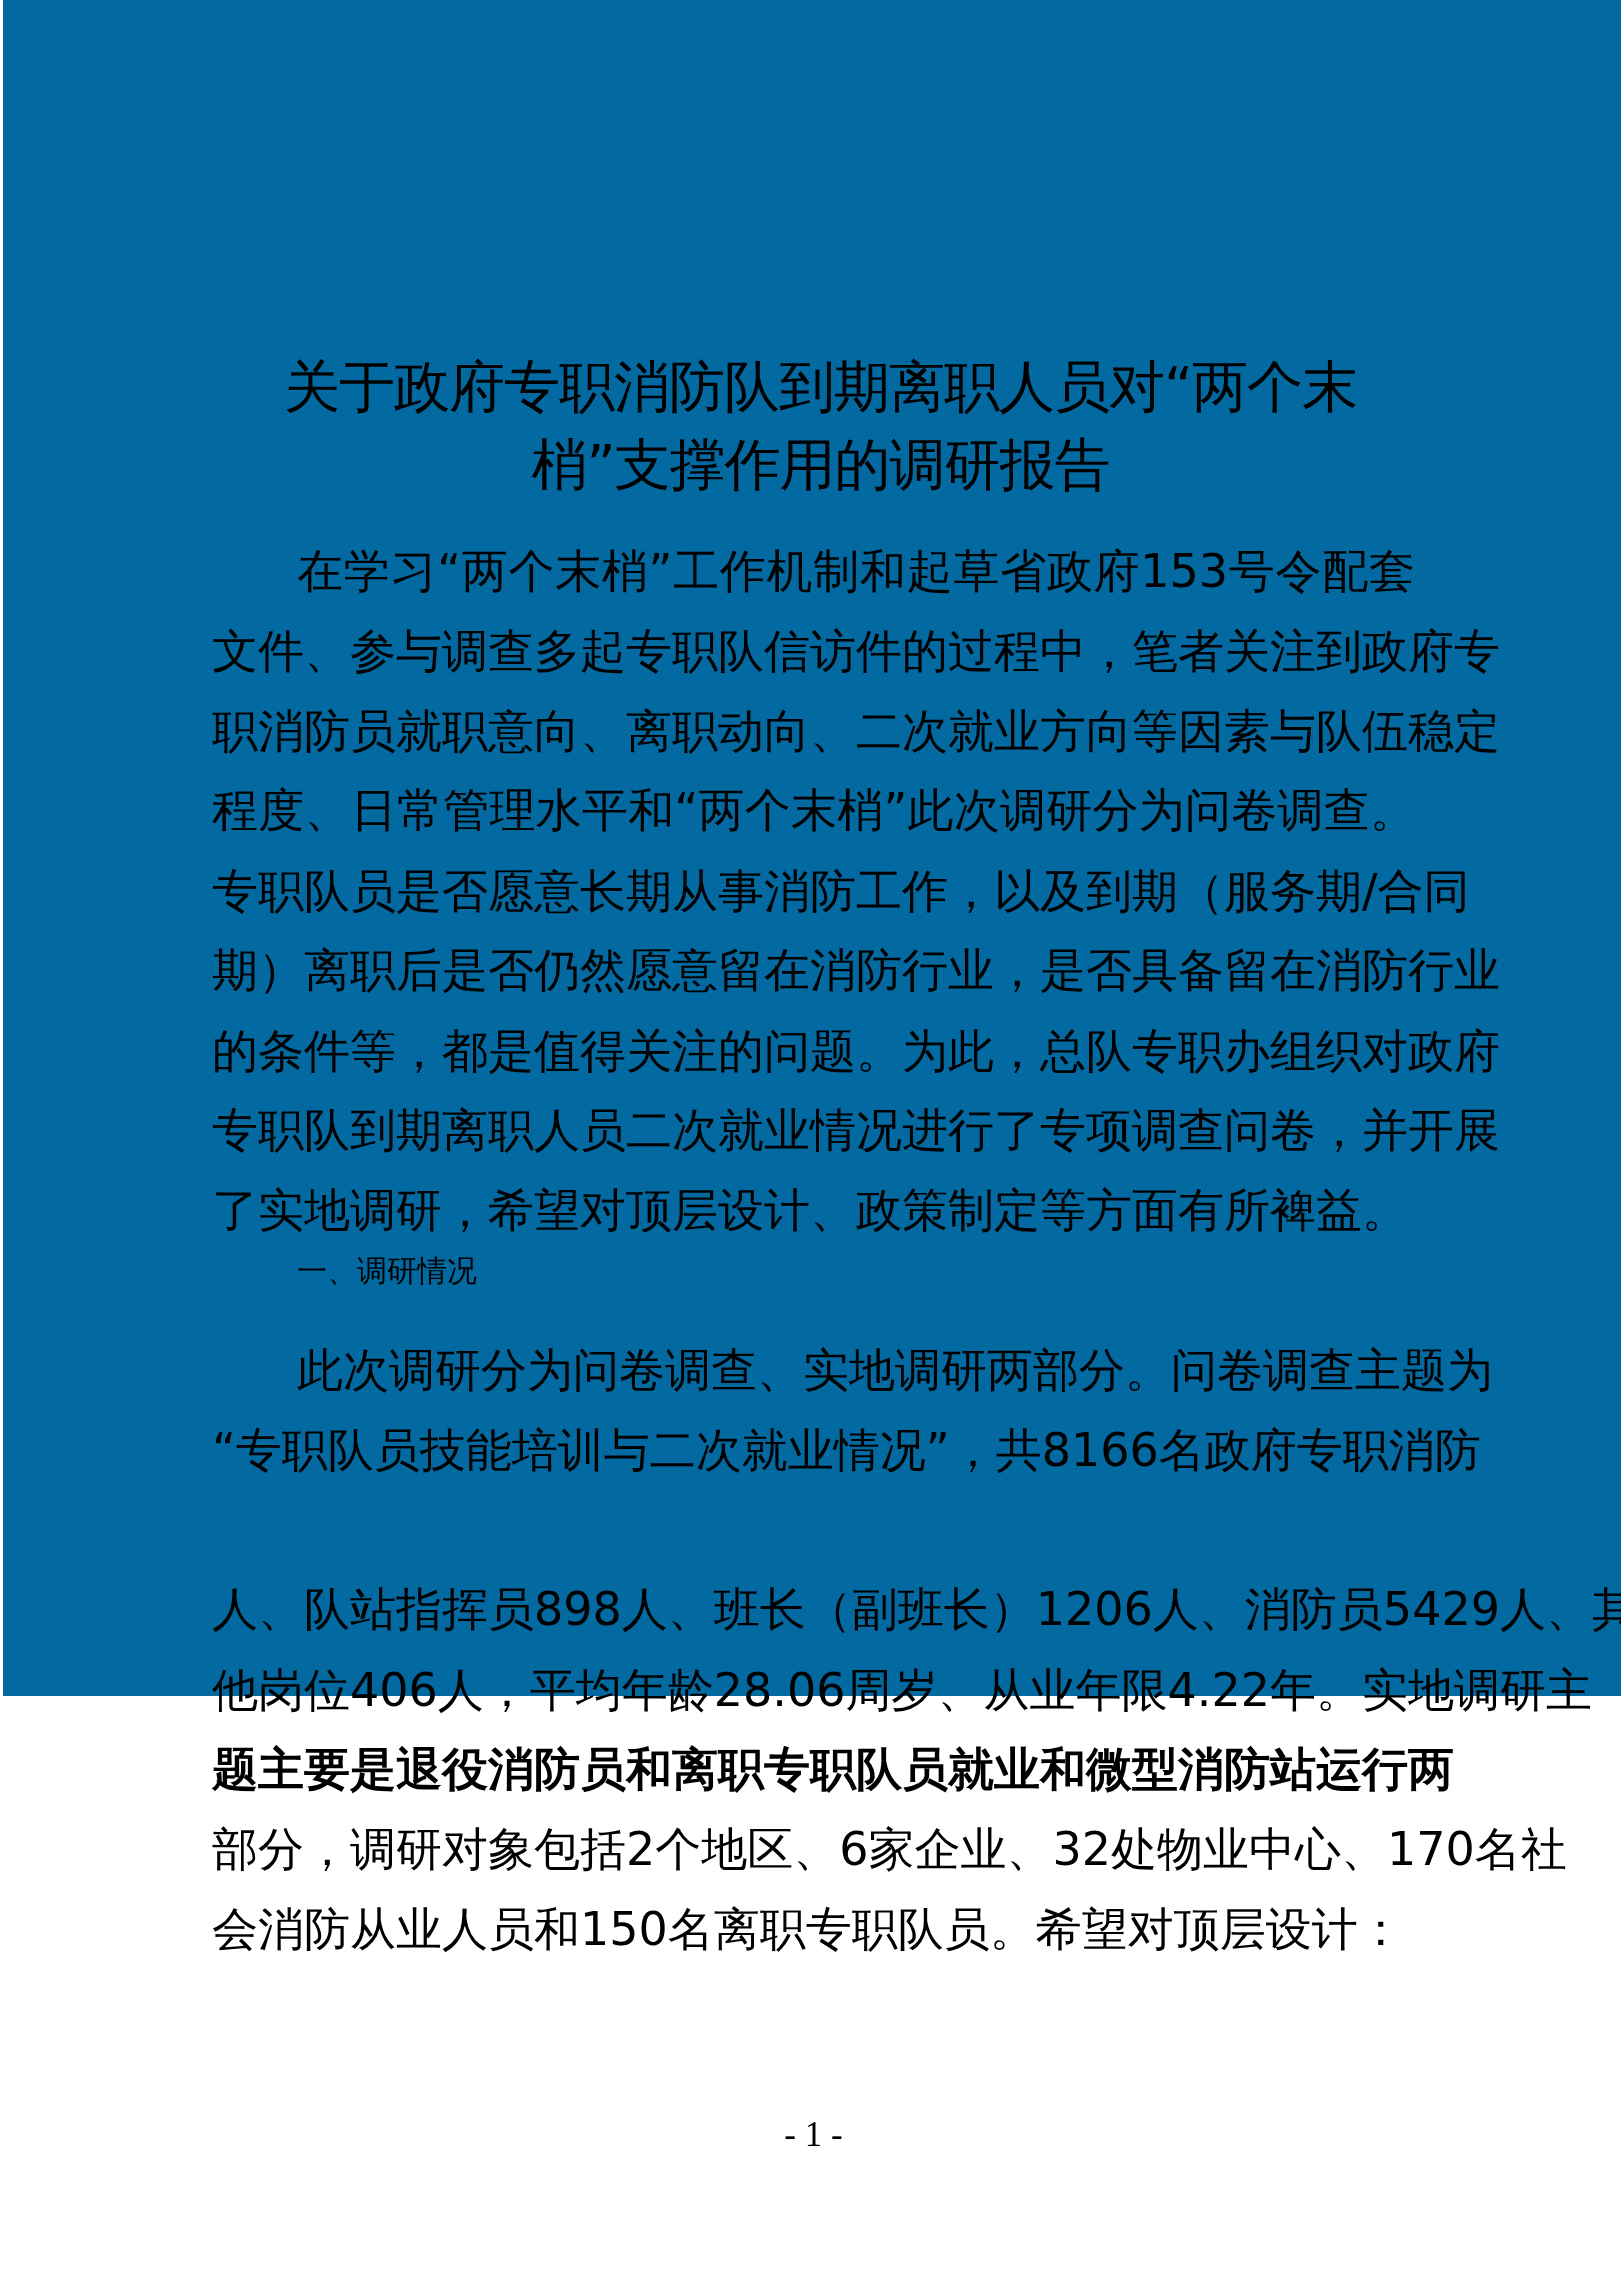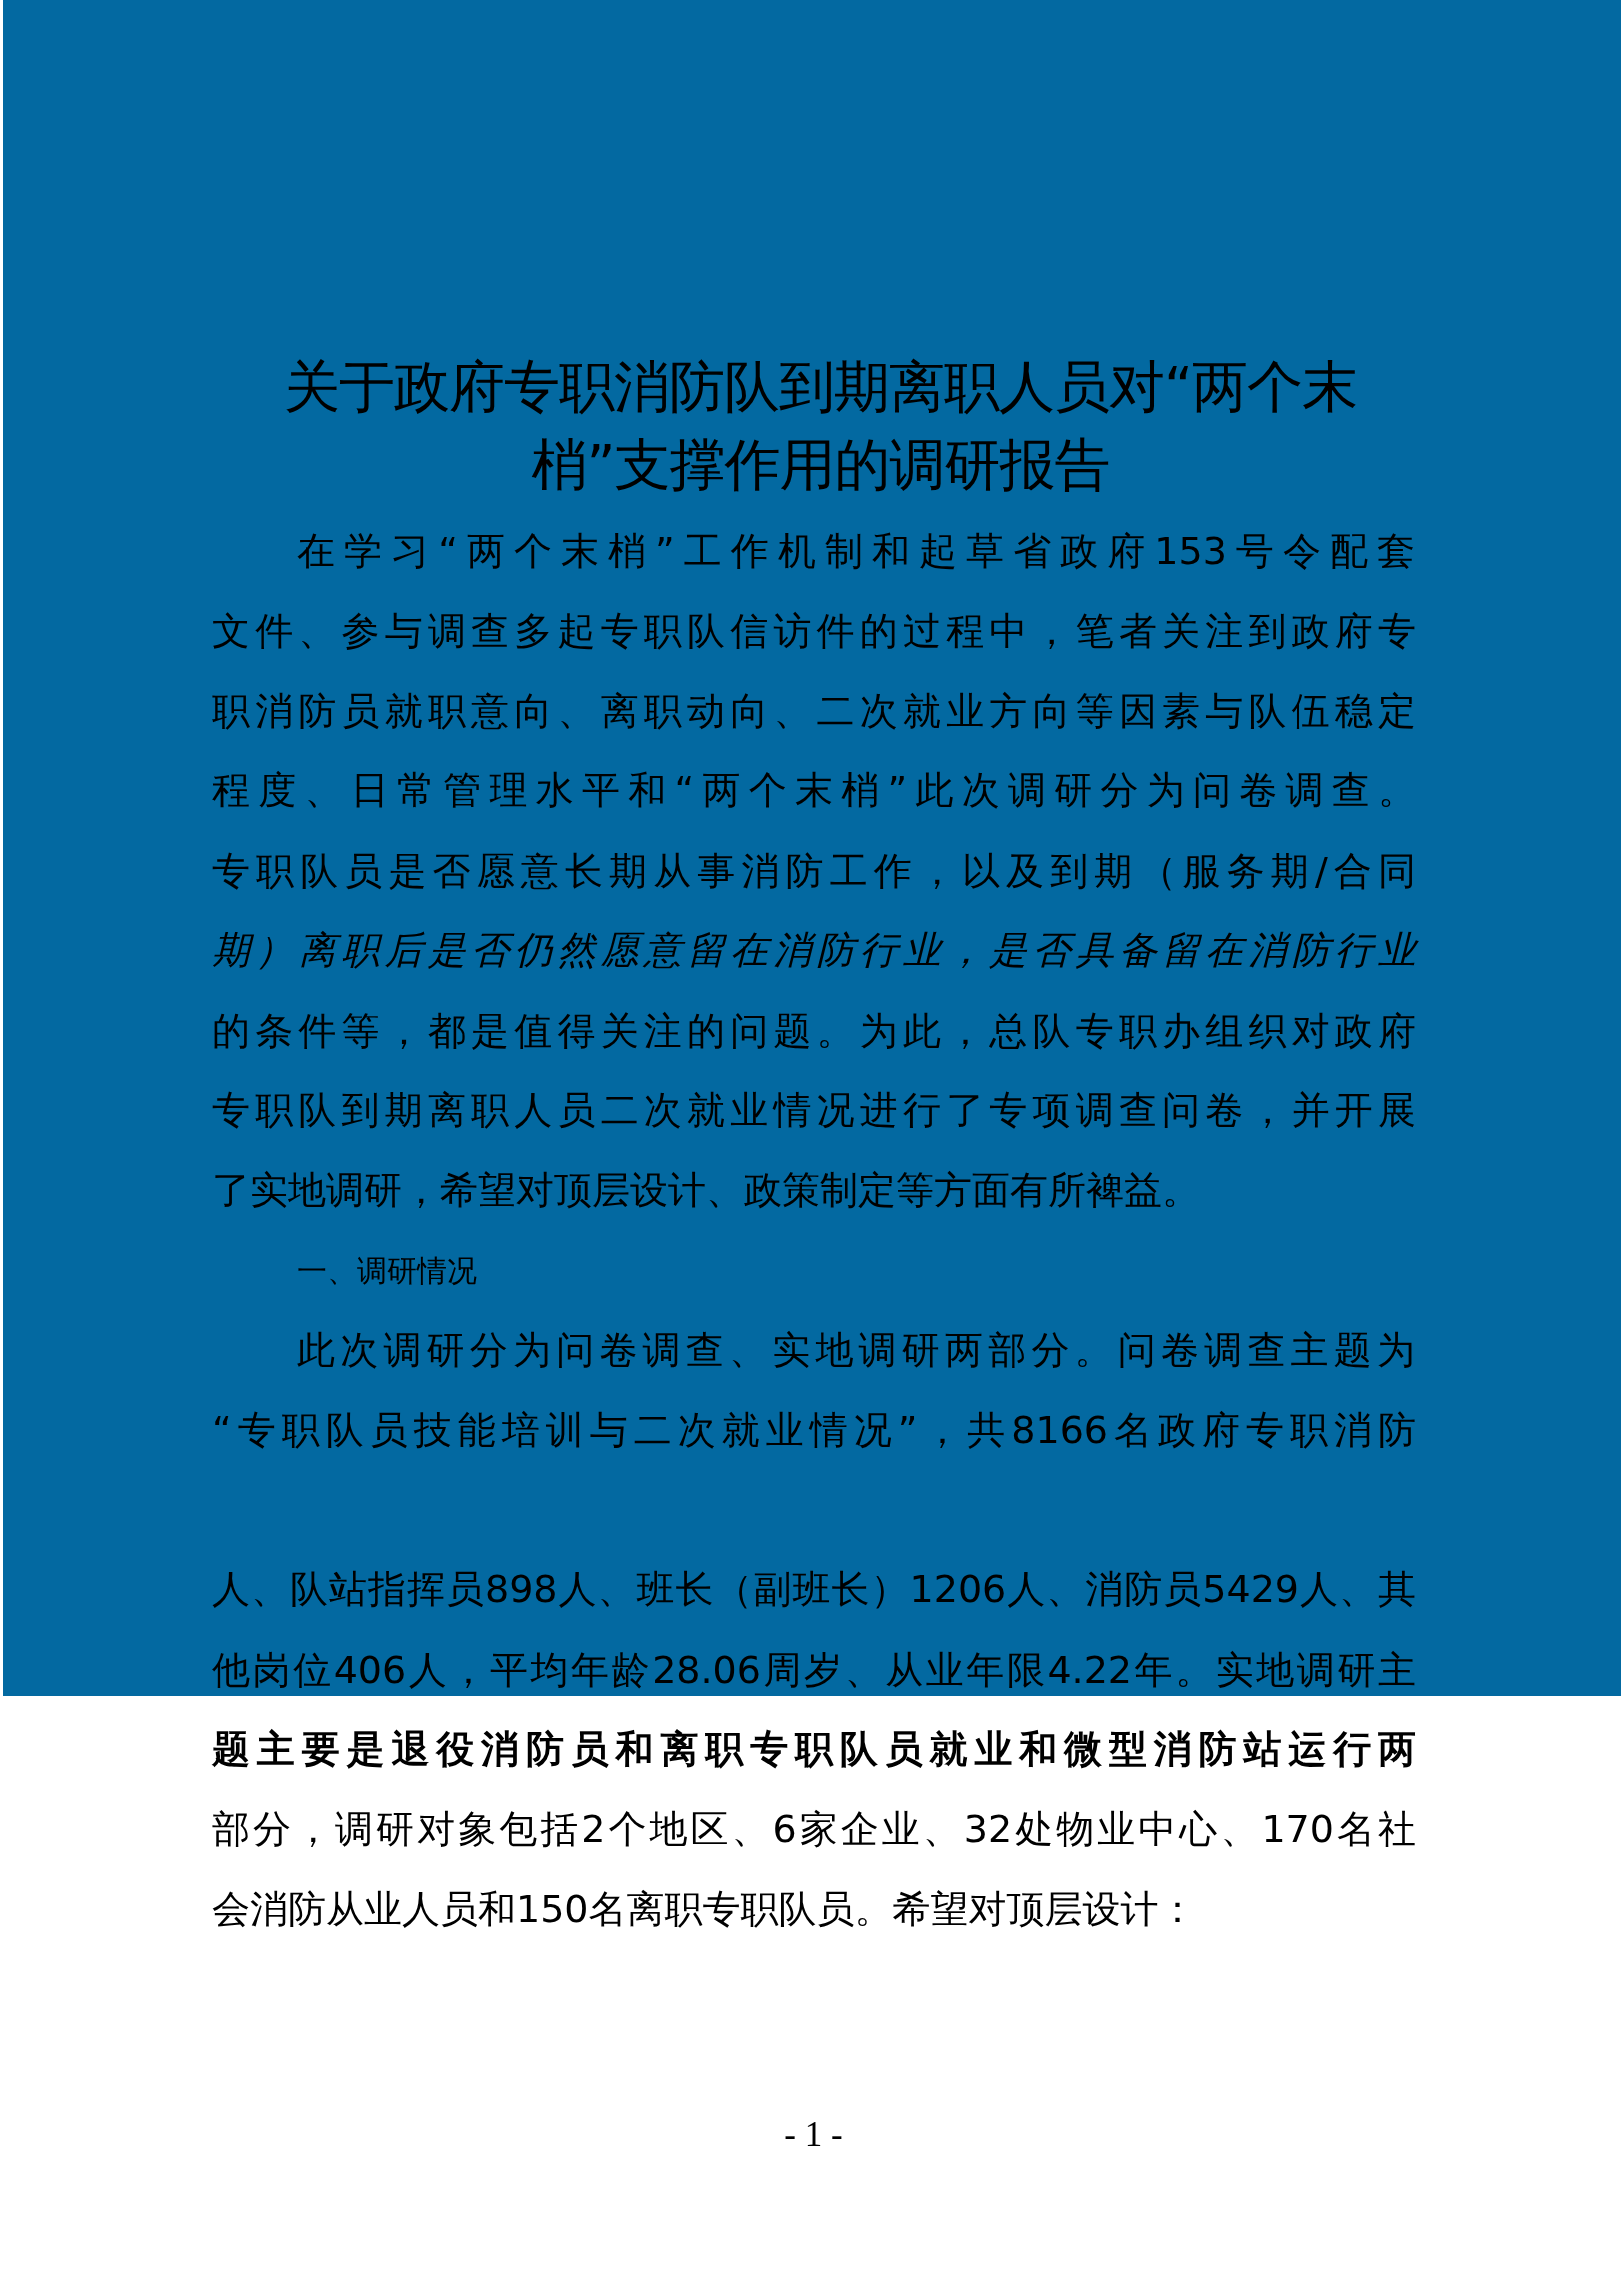--- a/index.html
+++ b/index.html
@@ -30,26 +30,27 @@
     font-size: 56px;
     line-height: 59px;
     height: 59px;
     white-space: nowrap;
     letter-spacing: -1px;
   }
   .body-line {
     position: absolute;
     left: 209px;
     width: 1204px;
-    font-size: 38px;
+    font-size: 46px;
     line-height: 51px;
     height: 51px;
     white-space: nowrap;
     text-align-last: justify;
     text-align: justify;
+    margin-top: 20px;
   }
   .body-line.indent {
     left: 294px;
     width: 1118px;
   }
   .body-line.last {
     text-align-last: left;
     text-align: right;
   }
   .heading-line {
@@ -77,21 +78,21 @@
 <div class="page">
 
   <div class="title-line" style="top:357px;">关于政府专职消防队到期离职人员对“两个末</div>
   <div class="title-line" style="top:435px;">梢”支撑作用的调研报告</div>
 
   <div class="body-line indent" style="top:526px;">在学习“两个末梢”工作机制和起草省政府153号令配套</div>
   <div class="body-line" style="top:606px;">文件、参与调查多起专职队信访件的过程中，笔者关注到政府专</div>
   <div class="body-line" style="top:686px;">职消防员就职意向、离职动向、二次就业方向等因素与队伍稳定</div>
   <div class="body-line" style="top:765px;">程度、日常管理水平和“两个末梢”此次调研分为问卷调查。</div>
   <div class="body-line" style="top:846px;">专职队员是否愿意长期从事消防工作，以及到期（服务期/合同</div>
-  <div class="body-line" style="top:925px;font-style:italic;">期）离职后是否仍然愿意留在消防行业，是否具备留在消防行业</div>
+  <div class="body-line" style="top:925px;">期）离职后是否仍然愿意留在消防行业，是否具备留在消防行业</div>
   <div class="body-line" style="top:1006px;">的条件等，都是值得关注的问题。为此，总队专职办组织对政府</div>
   <div class="body-line" style="top:1085px;">专职队到期离职人员二次就业情况进行了专项调查问卷，并开展</div>
   <div class="body-line last" style="top:1165px;">了实地调研，希望对顶层设计、政策制定等方面有所裨益。</div>
 
   <div class="heading-line" style="top:1245px;">一、调研情况</div>
 
   <div class="body-line indent" style="top:1325px;">此次调研分为问卷调查、实地调研两部分。问卷调查主题为</div>
   <div class="body-line" style="top:1405px;">“专职队员技能培训与二次就业情况”，共8166名政府专职消防</div>
   <div class="body-line" style="top:1564px;">人、队站指挥员898人、班长（副班长）1206人、消防员5429人、其</div>
   <div class="body-line" style="top:1645px;">他岗位406人，平均年龄28.06周岁、从业年限4.22年。实地调研主</div>

